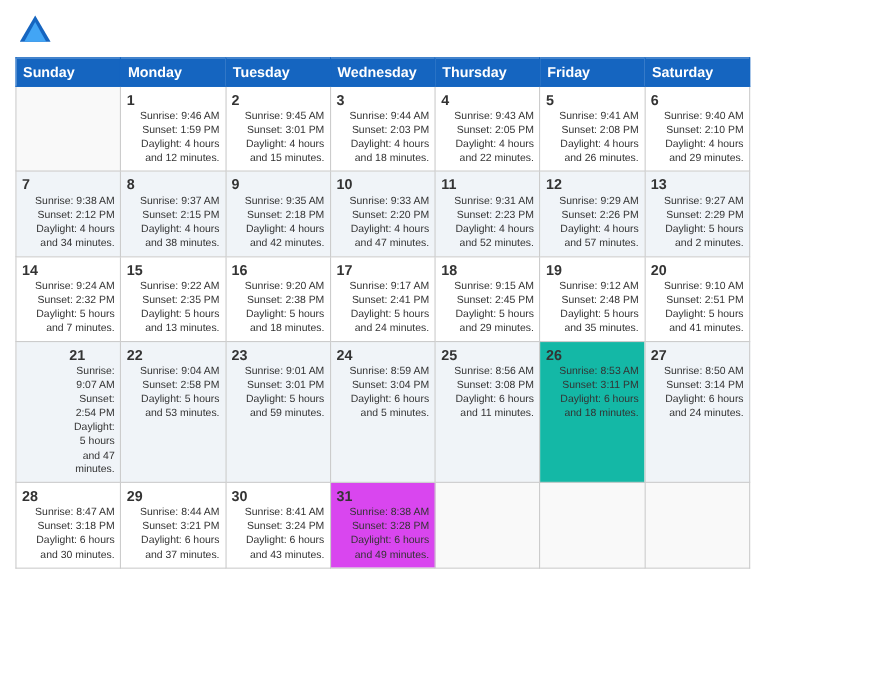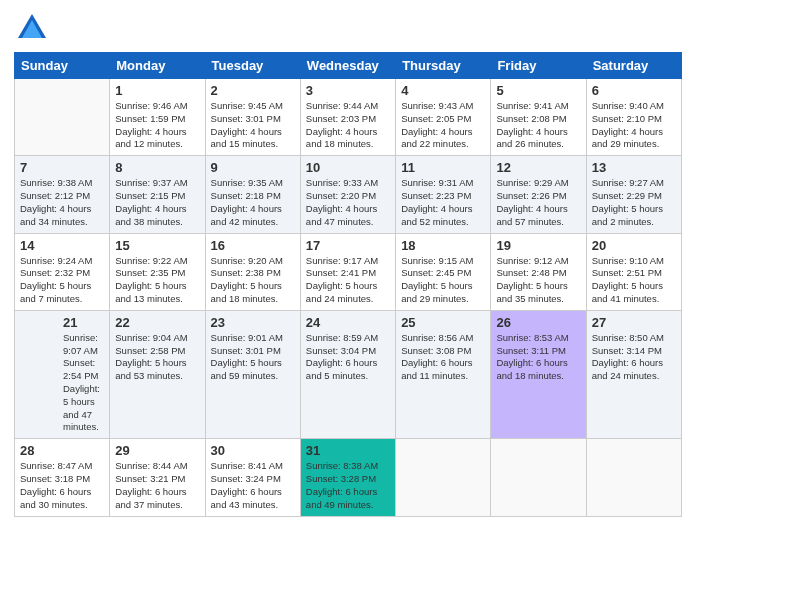--- a/index.html
+++ b/index.html
@@ -90,20 +90,21 @@
       font-size: 13px;
       font-weight: bold;
       color: #333;
       display: block;
       margin-bottom: 2px;
     }
     .day-info {
       font-size: 9.5px;
       color: #333;
       line-height: 1.35;
+      text-align: right;
     }
     .empty-cell {
       background: #f9f9f9 !important;
     }
   </style>
 </head>
 <body>
 
 <div class="page">
   <div class="header">
@@ -312,21 +313,21 @@
 Daylight: 6 hours
 and 5 minutes.</div>
           </td>
           <td style="background: rgb(240, 244, 248);">
             <span class="day-num">25</span>
             <div class="day-info">Sunrise: 8:56 AM
 Sunset: 3:08 PM
 Daylight: 6 hours
 and 11 minutes.</div>
           </td>
-          <td style="background: #c4b5fd;">
+          <td style="background: #14b8a6;">
             <span class="day-num">26</span>
             <div class="day-info">Sunrise: 8:53 AM
 Sunset: 3:11 PM
 Daylight: 6 hours
 and 18 minutes.</div>
           </td>
           <td style="background: rgb(240, 244, 248);">
             <span class="day-num">27</span>
             <div class="day-info">Sunrise: 8:50 AM
 Sunset: 3:14 PM
@@ -349,21 +350,21 @@
 Daylight: 6 hours
 and 37 minutes.</div>
           </td>
           <td style="background: rgb(255, 255, 255);">
             <span class="day-num">30</span>
             <div class="day-info">Sunrise: 8:41 AM
 Sunset: 3:24 PM
 Daylight: 6 hours
 and 43 minutes.</div>
           </td>
-          <td style="background: #14b8a6;">
+          <td style="background: #d946ef;">
             <span class="day-num">31</span>
             <div class="day-info">Sunrise: 8:38 AM
 Sunset: 3:28 PM
 Daylight: 6 hours
 and 49 minutes.</div>
           </td>
           <td class="empty-cell"></td>
           <td class="empty-cell"></td>
           <td class="empty-cell"></td>
         </tr>

